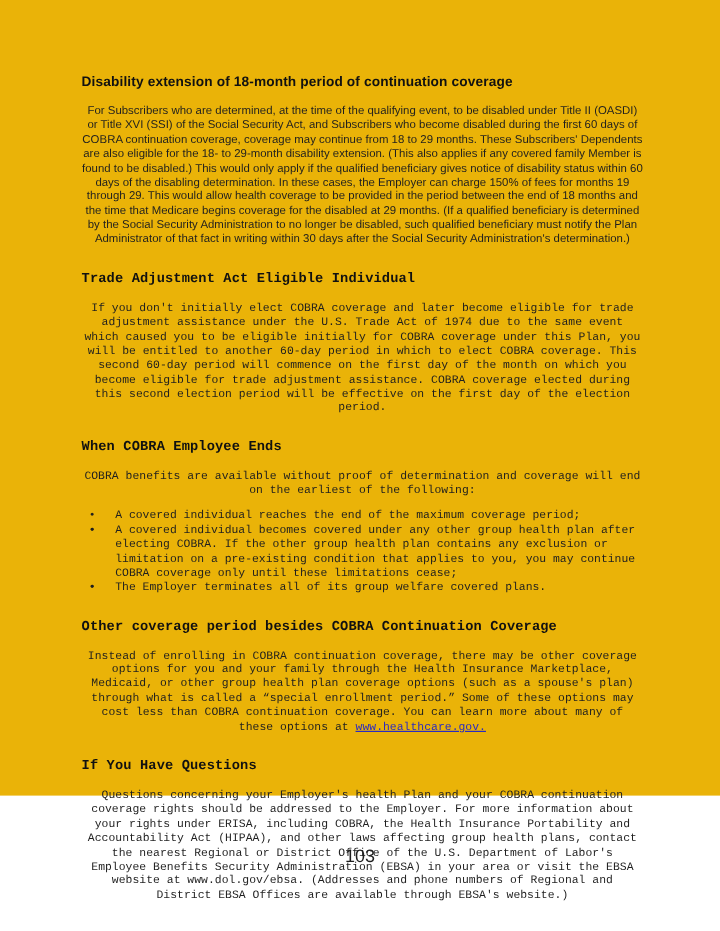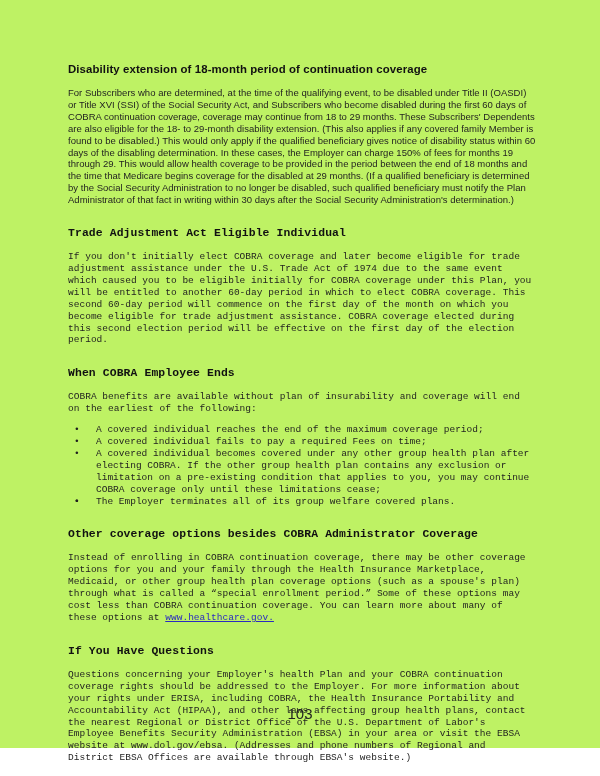--- a/index.html
+++ b/index.html
@@ -10,24 +10,24 @@
   body {
     width: 600px;
     height: 776px;
     font-family: "Liberation Sans", sans-serif;
     color: #1a1a1a;
     -webkit-font-smoothing: antialiased;
   }
   .page {
     position: relative;
     width: 600px;
-    height: 748px;
+    height: 663px;
     box-sizing: border-box;
     padding: 62px 64px 0 68px;
-    background: #bef264;
+    background: #eab308;
   }
   .content {
     width: 468px;
   }
   h2.section-heading {
     font-size: 11.4px;
     font-weight: bold;
     line-height: 14px;
     margin: 0 0 11px 0;
     letter-spacing: 0.01em;
@@ -36,21 +36,21 @@
   .section {
     margin-bottom: 17px;
   }
   .section:last-of-type {
     margin-bottom: 0;
   }
   p.body-text {
     font-size: 9.5px;
     line-height: 11.9px;
     margin: 0 0 0 0;
-    text-align: left;
+    text-align: center;
     color: #1f1f1f;
     letter-spacing: 0.002em;
   }
   ul.bullet-list {
     list-style: none;
     margin: 9px 0 0 0;
     padding: 0;
   }
   ul.bullet-list li {
     position: relative;
@@ -94,46 +94,45 @@
       <p class="body-text">For Subscribers who are determined, at the time of the qualifying event, to be disabled under Title II (OASDI) or Title XVI (SSI) of the Social Security Act, and Subscribers who become disabled during the first 60 days of COBRA continuation coverage, coverage may continue from 18 to 29 months.  These Subscribers' Dependents are also eligible for the 18- to 29-month disability extension.  (This also applies if any covered family Member is found to be disabled.)  This would only apply if the qualified beneficiary gives notice of disability status within 60 days of the disabling determination.  In these cases, the Employer can charge 150% of fees for months 19 through 29.  This would allow health coverage to be provided in the period between the end of 18 months and the time that Medicare begins coverage for the disabled at 29 months. (If a qualified beneficiary is determined by the Social Security Administration to no longer be disabled, such qualified beneficiary must notify the Plan Administrator of that fact in writing within 30 days after the Social Security Administration's determination.)</p>
     </div>
 
     <div class="section heading-gap-top">
       <h2 class="section-heading">Trade Adjustment Act Eligible Individual</h2>
       <p class="body-text">If you don't initially elect COBRA coverage and later become eligible for trade adjustment assistance under the U.S. Trade Act of 1974 due to the same event which caused you to be eligible initially for COBRA coverage under this Plan, you will be entitled to another 60-day period in which to elect COBRA coverage.  This second 60-day period will commence on the first day of the month on which you become eligible for trade adjustment assistance. COBRA coverage elected during this second election period will be effective on the first day of the election period.</p>
     </div>
 
     <div class="section heading-gap-top">
       <h2 class="section-heading">When COBRA Employee Ends</h2>
-      <p class="body-text">COBRA benefits are available without plan of insurability and coverage will end on the earliest of the following:</p>
+      <p class="body-text">COBRA benefits are available without proof of determination and coverage will end on the earliest of the following:</p>
       <ul class="bullet-list">
         <li>
           <span class="bullet-dot">•</span>
           <span>A covered individual reaches the end of the maximum coverage period;</span>
         </li>
         <li>
           <span class="bullet-dot">•</span>
-          <span>A covered individual fails to pay a required Fees on time;</span>
         </li>
         <li>
           <span class="bullet-dot">•</span>
           <span>A covered individual becomes covered under any other group health plan after electing COBRA.  If the other group health plan contains any exclusion or limitation on a pre-existing condition that applies to you, you may continue COBRA coverage only until these limitations cease;</span>
         </li>
         <li>
           <span class="bullet-dot">•</span>
         </li>
         <li>
           <span class="bullet-dot">•</span>
           <span>The Employer terminates all of its group welfare covered plans.</span>
         </li>
       </ul>
     </div>
 
     <div class="section heading-gap-top">
-      <h2 class="section-heading">Other coverage options besides COBRA Administrator Coverage</h2>
+      <h2 class="section-heading">Other coverage period besides COBRA Continuation Coverage</h2>
       <p class="body-text"><span>Instead of enrolling in COBRA continuation coverage, there may be other coverage options for you and your family through the Health Insurance Marketplace, Medicaid, or other group health plan coverage options (such as a spouse's plan) through what is called a “special enrollment period.”   Some of these options may cost less than COBRA continuation coverage.   You can learn more about many of these options at </span><a class="inline-link" href="#">www.healthcare.gov.</a></p>
     </div>
 
     <div class="section heading-gap-top">
       <h2 class="section-heading">If You Have Questions</h2>
       <p class="body-text">Questions concerning your Employer's health Plan and your COBRA continuation coverage rights should be addressed to the Employer.  For more information about your rights under ERISA, including COBRA, the Health Insurance Portability and Accountability Act (HIPAA), and other laws affecting group health plans, contact the nearest Regional or District Office of the U.S. Department of Labor's Employee Benefits Security Administration (EBSA) in your area or visit the EBSA website at www.dol.gov/ebsa. (Addresses and phone numbers of Regional and District EBSA Offices are available through EBSA's website.)</p>
     </div>
 
   </div>
 

